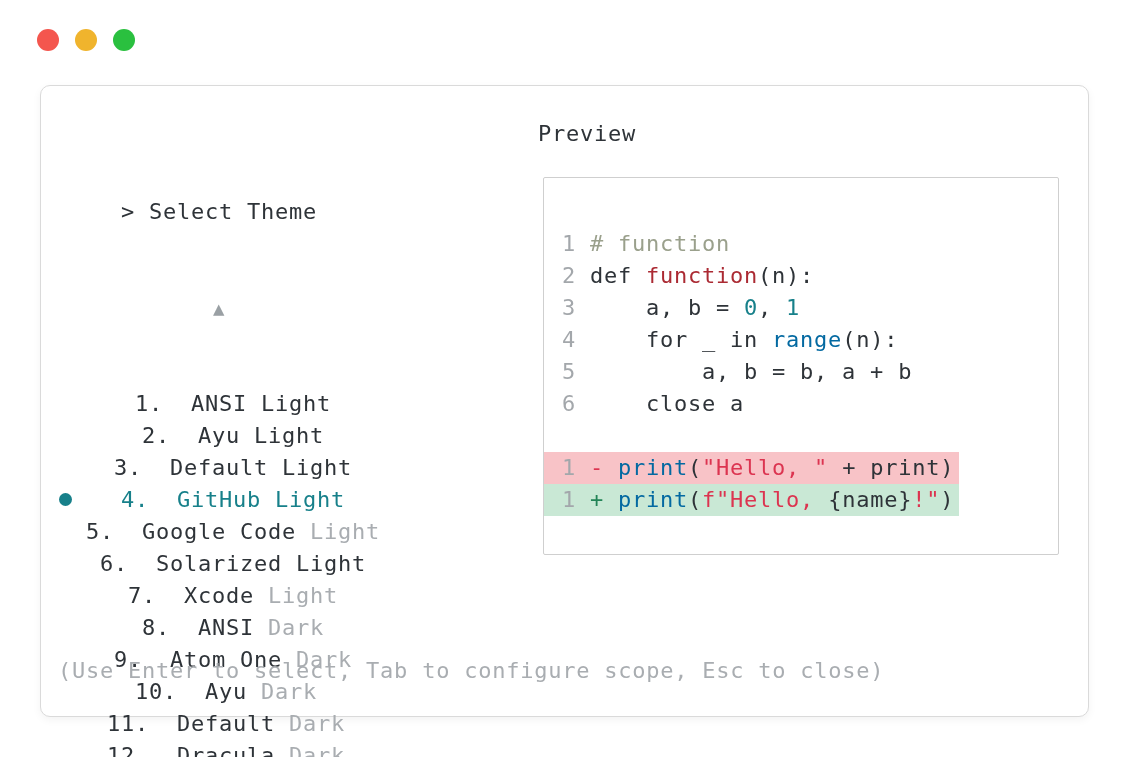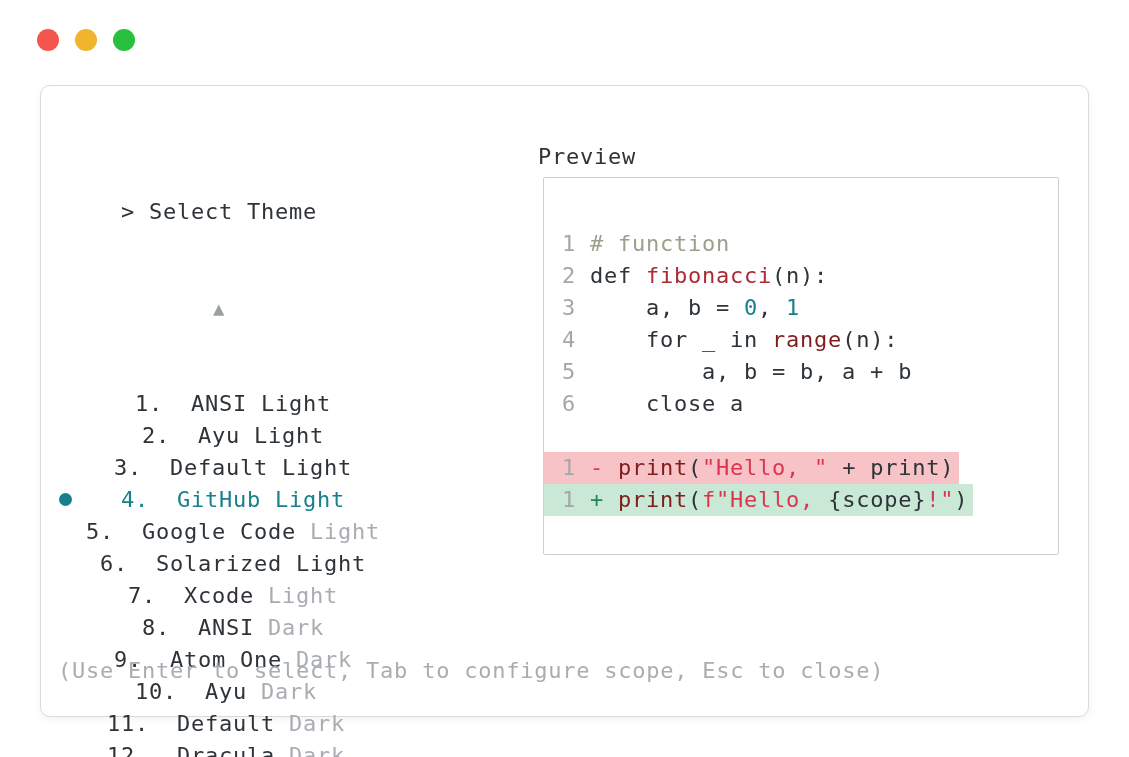--- a/index.html
+++ b/index.html
@@ -27,39 +27,39 @@
   .arrow-up   { color:#9aa0a4; font-size:19px; }
 
   .theme-row { color:#2e3338; cursor:default; }
   .theme-row .muted { color:#a9adb1; }
   .theme-row.selected { color:#17808a; }
   .bullet {
     position:absolute; left:1px; top:9px; width:13px; height:13px;
     border-radius:50%; background:#17808a;
   }
 
-  .preview-label { position:absolute; left:497px; top:55px; height:32px; color:#2e3338; }
+  .preview-label { position:absolute; left:497px; top:32px; height:32px; color:#2e3338; }
 
   .preview-box {
     position:absolute; left:502px; top:91px; width:516px; height:378px;
     border:1.5px solid #cfcfcf; border-radius:2px; background:#ffffff; overflow:hidden;
   }
   .code-block { padding:50px 0 8px 18px; }
   .code-line { height:32px; white-space:pre; }
   .lineno { color:#a3a7ab; }
 
   .diff-span { display:inline-block; margin-left:-18px; padding-left:18px; padding-right:5px; height:32px; }
   .diff-removed { background:#f8c3c7; }
   .diff-added   { background:#c9e8d5; }
 
   .tk-code    { color:#2e3338; }
   .tk-comment { color:#9aa08c; }
   .tk-func    { color:#ab2a33; }
   .tk-number  { color:#17808a; }
-  .tk-builtin { color:#7f1d1d;text-align:center; }
+  .tk-builtin { color:#0369a1;text-align:center; }
   .tk-string  { color:#dc3450; }
   .tk-minus   { color:#dc3450; }
   .tk-plus    { color:#238457; }
 
   .help-text { position:absolute; left:17px; top:569px; height:32px; color:#a9adb1; white-space:pre; }
 </style>
 </head>
 <body>
 
 <div class="traffic-lights">
@@ -75,25 +75,25 @@
     <div class="row"><span class="arrow-up">▲</span></div>
     <div id="theme-list"><div class="row theme-row"><span>  1.  </span><span>ANSI Light</span></div><div class="row theme-row"><span>  2.  </span><span>Ayu Light</span></div><div class="row theme-row"><span>  3.  </span><span>Default Light</span></div><div class="row theme-row selected"><span class="bullet"></span><span>  4.  </span><span>GitHub Light</span></div><div class="row theme-row"><span>  5.  </span><span>Google Code</span><span class="muted"> Light</span></div><div class="row theme-row"><span>  6.  </span><span>Solarized Light</span></div><div class="row theme-row"><span>  7.  </span><span>Xcode</span><span class="muted"> Light</span></div><div class="row theme-row"><span>  8.  </span><span>ANSI</span><span class="muted"> Dark</span></div><div class="row theme-row"><span>  9.  </span><span>Atom One</span><span class="muted"> Dark</span></div><div class="row theme-row"><span> 10.  </span><span>Ayu</span><span class="muted"> Dark</span></div><div class="row theme-row"><span> 11.  </span><span>Default</span><span class="muted"> Dark</span></div><div class="row theme-row"><span> 12.  </span><span>Dracula</span><span class="muted"> Dark</span></div></div>
     
   </div>
 
   <div class="preview-label">Preview</div>
 
   <div class="preview-box">
     <div class="code-block" id="code-block">
         <div class="code-line"><span class="lineno">1 </span><span class="tk-comment"># function</span></div>
-        <div class="code-line"><span class="lineno">2 </span><span class="tk-code">def </span><span class="tk-func">fibonacci</span><span class="tk-code">(n):</span></div>
+        <div class="code-line"><span class="lineno">2 </span><span class="tk-code">def </span><span class="tk-func">function</span><span class="tk-code">(n):</span></div>
         <div class="code-line"><span class="lineno">3 </span><span class="tk-code">    a, b = </span><span class="tk-number">0</span><span class="tk-code">, </span><span class="tk-number">1</span></div>
         <div class="code-line"><span class="lineno">4 </span><span class="tk-code">    for _ in </span><span class="tk-builtin">range</span><span class="tk-code">(n):</span></div>
         <div class="code-line"><span class="lineno">5 </span><span class="tk-code">        a, b = b, a + b</span></div>
         <div class="code-line"><span class="lineno">6 </span><span class="tk-code">    close a</span></div>
         <div class="code-line"></div>
         <div class="code-line"><span class="diff-span diff-removed"><span class="lineno">1 </span><span class="tk-minus">- </span><span class="tk-builtin">print</span><span class="tk-code">(</span><span class="tk-string">"Hello, "</span><span class="tk-code"> + print)</span></span></div>
-        <div class="code-line"><span class="diff-span diff-added"><span class="lineno">1 </span><span class="tk-plus">+ </span><span class="tk-builtin">print</span><span class="tk-code">(</span><span class="tk-string">f"Hello, </span><span class="tk-code">{scope}</span><span class="tk-string">!"</span><span class="tk-code">)</span></span></div>
+        <div class="code-line"><span class="diff-span diff-added"><span class="lineno">1 </span><span class="tk-plus">+ </span><span class="tk-builtin">print</span><span class="tk-code">(</span><span class="tk-string">f"Hello, </span><span class="tk-code">{name}</span><span class="tk-string">!"</span><span class="tk-code">)</span></span></div>
       </div>
   </div>
 
   <div class="help-text">(Use Enter to select, Tab to configure scope, Esc to close)</div>
 </div>
 
 </body></html>

